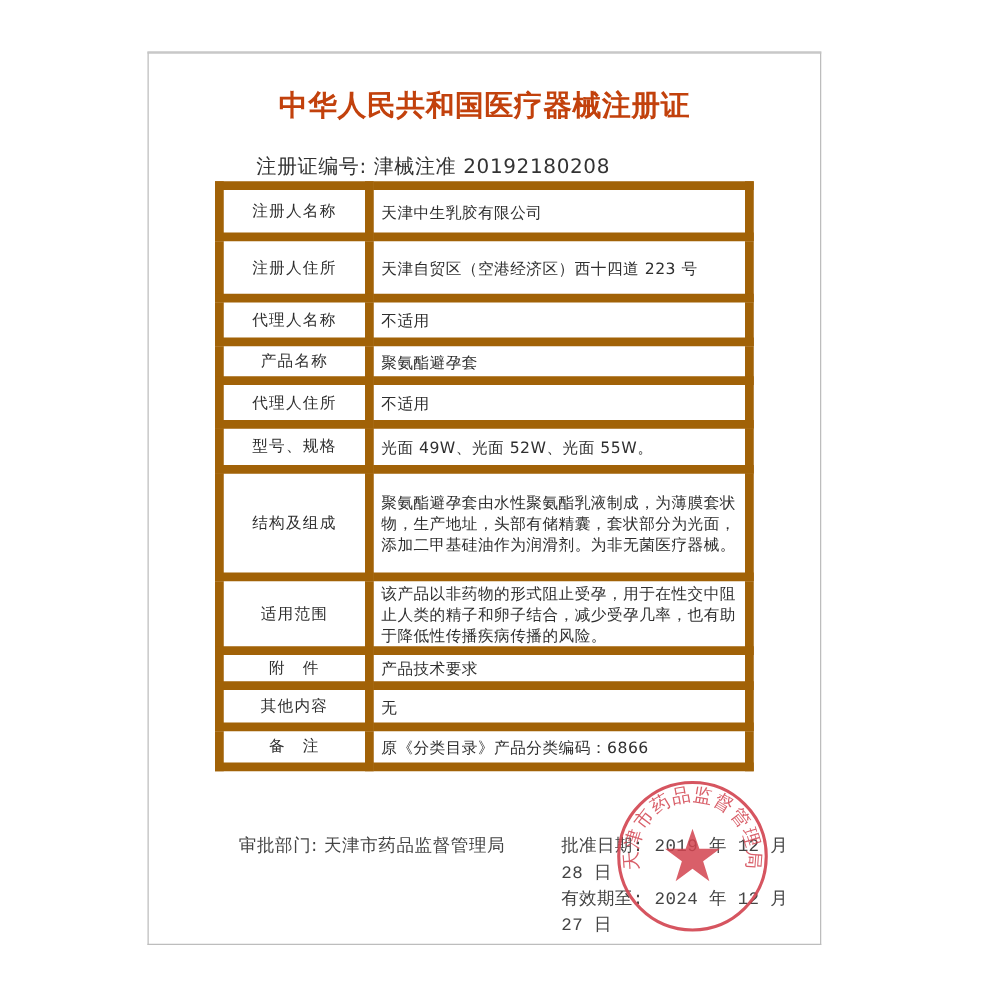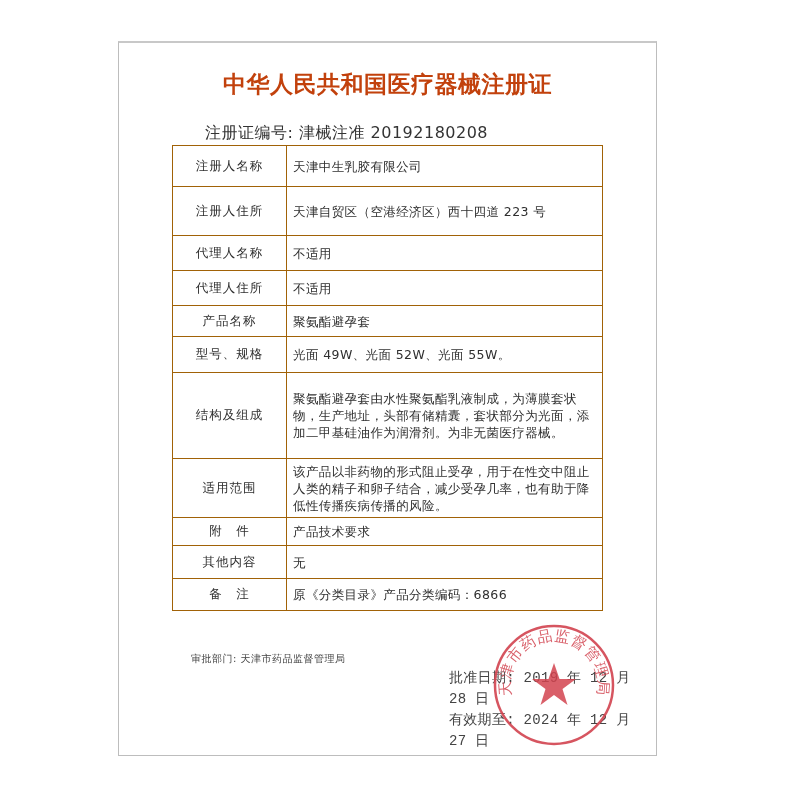--- a/index.html
+++ b/index.html
@@ -20,30 +20,30 @@
   .reg-no {
     position:absolute; left:86px; top:80px; font-size:16px; color:#333;
     font-family: "DejaVu Sans", sans-serif; letter-spacing:0.5px;
   }
   table.cert {
     position:absolute; left:53px; top:102px; width:431px;
     border-collapse:collapse; table-layout:fixed;
     font-family: "DejaVu Sans", sans-serif; font-size:12.5px; color:#2f2f2f;
   }
   table.cert td {
-    border:1px solid #a16207; vertical-align:middle; padding:0;margin-left:40px;
+    border:7px solid #a16207; vertical-align:middle; padding:0;margin-left:40px;
   }
   table.cert td.label {
     width:113px; text-align:center; letter-spacing:1px;
   }
   table.cert td.value {
     padding:0 6px 0 6px; letter-spacing:0.4px; line-height:17px;
   }
   .footer-left {
-    position:absolute; left:72px; top:609px; font-size:10px; color:#444;
+    position:absolute; left:72px; top:625px; font-size:14px; color:#444;
     font-family: "DejaVu Sans", sans-serif; letter-spacing:0.5px;
   }
   .footer-right {
     position:absolute; left:330px; top:625px; font-size:14px; color:#444;
     font-family: Liberation Mono, monospace; letter-spacing:0.3px; line-height:21px;
   }
   .stamp {
     position:absolute; left:373px; top:580px; width:124px; height:124px;
     pointer-events:none;
   }
@@ -66,27 +66,27 @@
       <td class="value">天津中生乳胶有限公司</td>
     </tr>
     <tr style="height:49px">
       <td class="label">注册人住所</td>
       <td class="value">天津自贸区（空港经济区）西十四道 223 号</td>
     </tr>
     <tr style="height:35px">
       <td class="label">代理人名称</td>
       <td class="value">不适用</td>
     </tr>
+    <tr style="height:31px">
+      <td class="label">产品名称</td>
+      <td class="value">聚氨酯避孕套</td>
+    </tr>
     <tr style="height:35px">
       <td class="label">代理人住所</td>
       <td class="value">不适用</td>
-    </tr>
-    <tr style="height:31px">
-      <td class="label">产品名称</td>
-      <td class="value">聚氨酯避孕套</td>
     </tr>
     <tr style="height:36px">
       <td class="label">型号、规格</td>
       <td class="value">光面 49W、光面 52W、光面 55W。</td>
     </tr>
     <tr style="height:86px">
       <td class="label">结构及组成</td>
       <td class="value">聚氨酯避孕套由水性聚氨酯乳液制成，为薄膜套状物，生产地址，头部有储精囊，套状部分为光面，添加二甲基硅油作为润滑剂。为非无菌医疗器械。</td>
     </tr>
     <tr style="height:59px">

